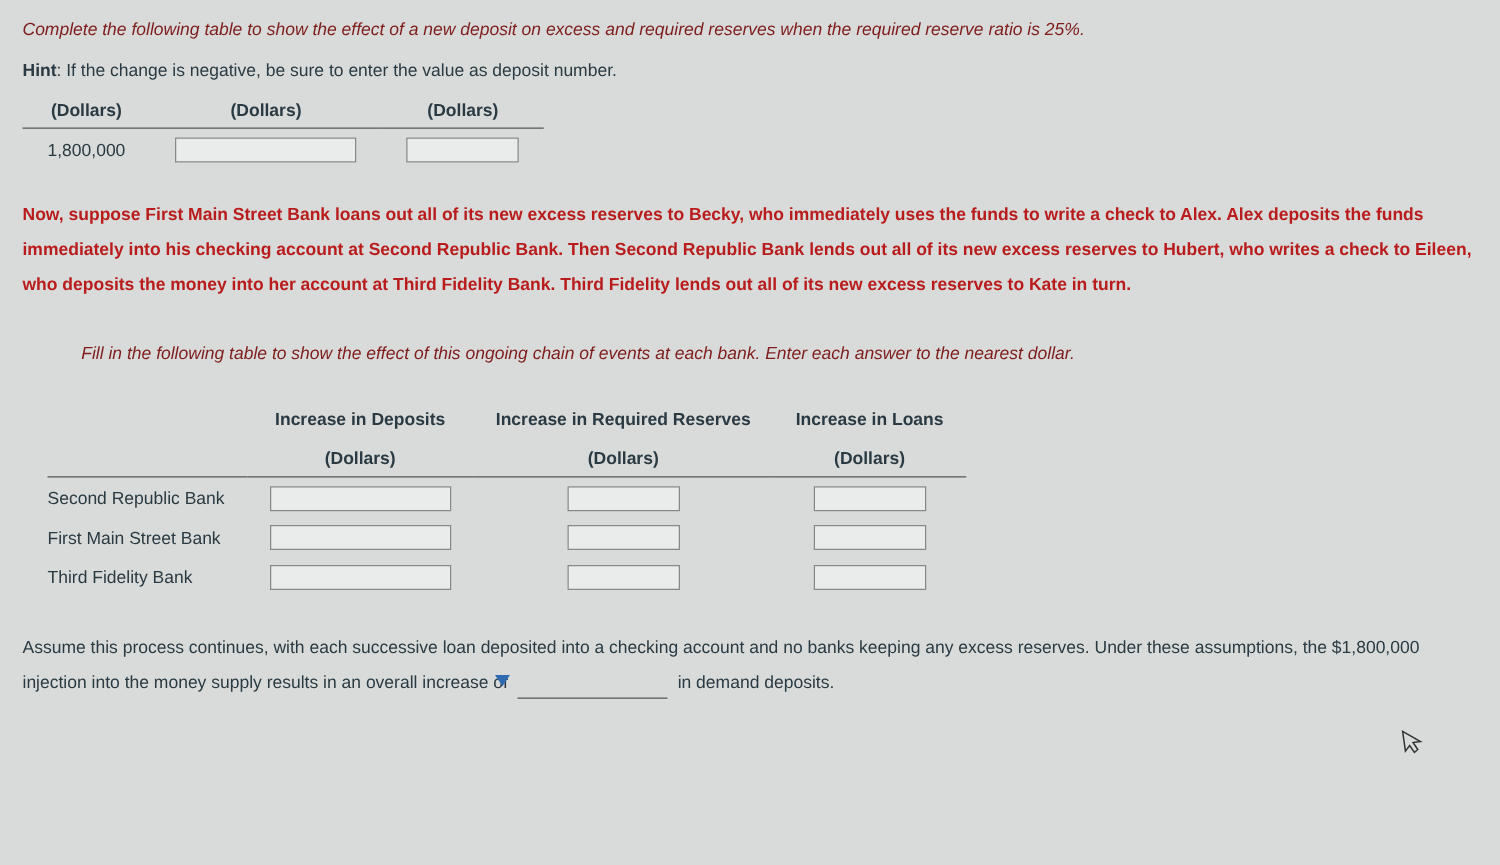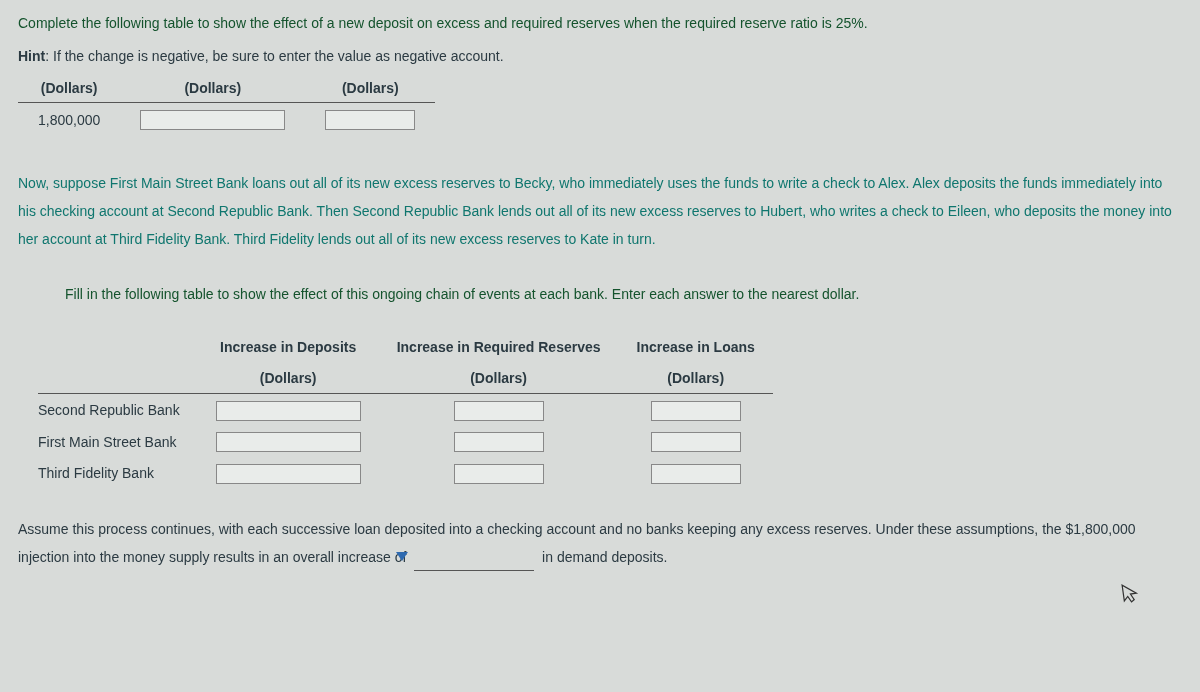--- a/index.html
+++ b/index.html
@@ -9,21 +9,21 @@
     background: #d8dbd9;
     font-family: Verdana, Geneva, sans-serif;
     font-size: 14px;
     color: #2b3a42;
     line-height: 1.9;
     width: 1200px;
     height: 692px;
     overflow: hidden;
     position: relative;
   }
-  .italic { color: #14532d; }
+  .italic { font-style: italic; color: #7f1d1d; }
   .hint-label { font-weight: bold; }
   .tbl1 {
     margin-top: 6px;
     border-collapse: collapse;
   }
   .tbl1 th, .tbl1 td {
     padding: 0 20px;
     text-align: center;
     font-weight: bold;
     color: #2b3a42;
@@ -41,23 +41,24 @@
   }
   input.box-narrow {
     width: 90px;
     height: 20px;
     border: 1px solid #888;
     background: #e9ecea;
     font-size: 13px;
     padding: 1px 4px;
   }
   .para {
-    margin-top: 32px;
-    color: #0f766e;
+    margin-top: 20px;
+    color: #b91c1c;
     line-height: 2.0;
+    font-weight: bold;
   }
   .tbl2-wrap { margin-top: 24px; margin-left: 20px;}
   .tbl2 {
     border-collapse: collapse;
   }
   .tbl2 th, .tbl2 td {
     padding: 2px 18px;
     text-align: center;
     font-weight: bold;
     color: #2b3a42;
@@ -96,21 +97,21 @@
     color: #444;
     transform: rotate(-8deg);
   }
 </style>
 </head>
 <body>
 
 <div class="italic">Complete the following table to show the effect of a new deposit on excess and required reserves when the required reserve ratio is 25%.</div>
 
 <div style="margin-top:6px;">
-  <span class="hint-label">Hint</span><span>: If the change is negative, be sure to enter the value as negative account.</span>
+  <span class="hint-label">Hint</span><span>: If the change is negative, be sure to enter the value as deposit number.</span>
 </div>
 
 <table class="tbl1">
   <tbody>
   <tr class="hdr2">
     <th>(Dollars)</th>
     <th>(Dollars)</th>
     <th>(Dollars)</th>
   </tr>
   <tr class="datarow">

